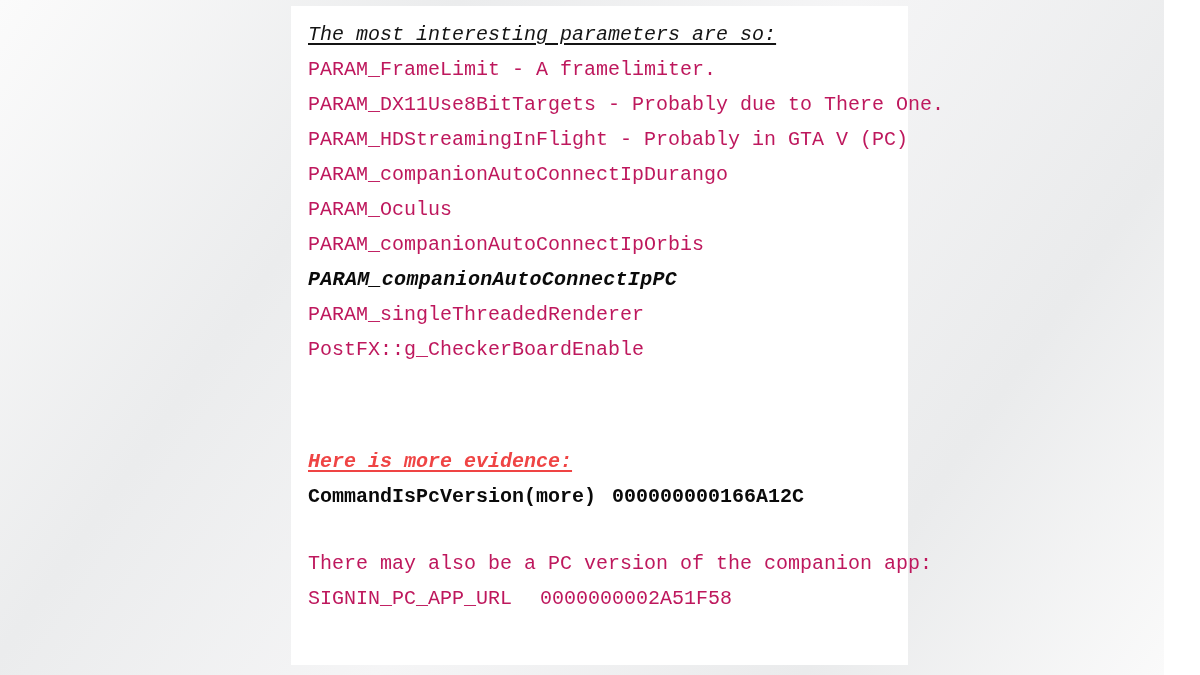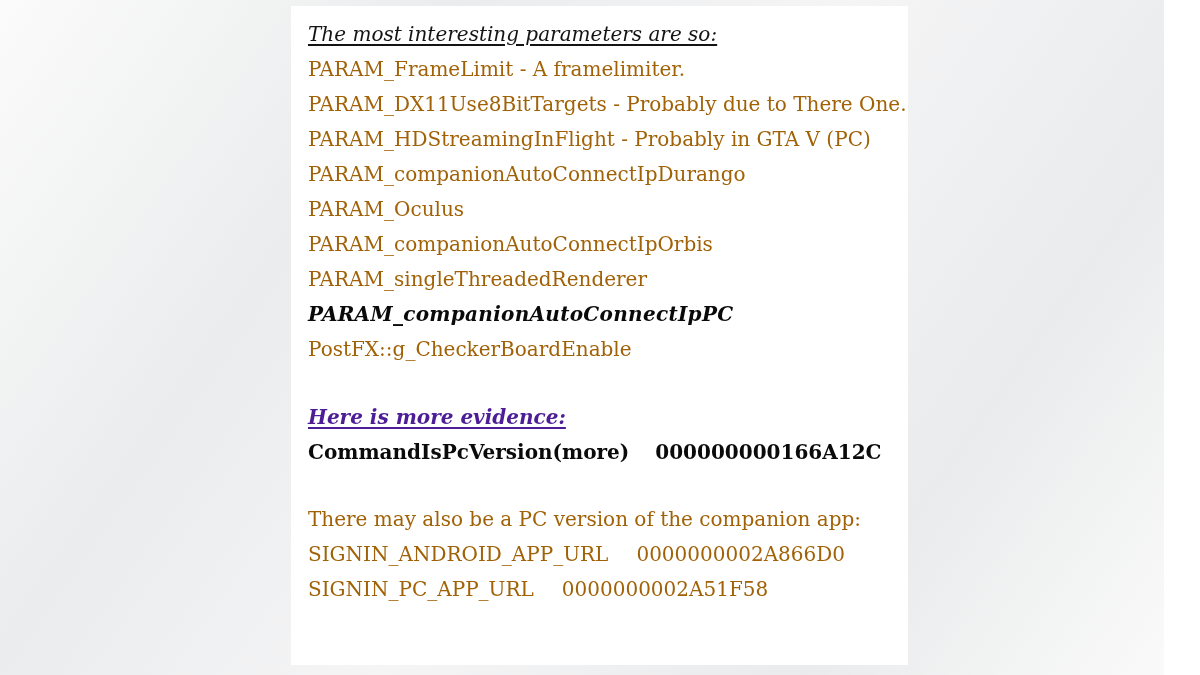--- a/index.html
+++ b/index.html
@@ -8,95 +8,93 @@
     width: 1200px;
     height: 675px;
     overflow: hidden;
     font-family: "DejaVu Serif", "Liberation Serif", serif;
   }
   .backdrop {
     position: relative;
     width: 1164px;
     height: 675px;
     background: linear-gradient(125deg, #fbfbfb 0%, #ebeced 28%, #f5f5f6 52%, #eaebec 78%, #fafafa 100%);
+    font-family: Liberation Mono, monospace;
   }
   .page {
     position: absolute;
     left: 291px;
     top: 6px;
     width: 617px;
     height: 659px;
     background: #ffffff;
     box-sizing: border-box;
     padding: 11px 0 0 17px;
   }
   .line {
     font-size: 20px;
     line-height: 35px;
-    color: #a16207;
+    color: #be185d;
     white-space: nowrap;
   }
   .h {
     margin: 0;
     font-size: 20px;
     line-height: 35px;
     font-weight: normal;
     color: #141414;
     white-space: nowrap;
   }
   .it { font-style: italic; }
   .u  {
     text-decoration: underline;
     text-underline-offset: 3px;
     text-decoration-thickness: 1.5px;
   }
-  .b  { font-weight: bold; color: #4c1d95; }
+  .b  { font-weight: bold; color: #ef4444; margin-top: 44px; }
   .em-line {
     font-weight: bold;
     font-style: italic;
     color: #0a0a0a;
     letter-spacing: 0.3px;
   }
   .bold-line { font-weight: bold; color: #0a0a0a; }
-  .addr  { margin-left: 26px; }
+  .addr  { margin-left: 16px; }
   .addr2 { margin-left: 28px; }
   .spacer-a { height: 33px; }
   .spacer-b { height: 32px; }
 </style>
 </head>
 <body>
 
 <div class="backdrop">
   <article class="page">
 
     <h2 class="h it u">The most interesting parameters are so:</h2>
 
     <div class="line">PARAM_FrameLimit - A framelimiter.</div>
     <div class="line">PARAM_DX11Use8BitTargets - Probably due to There One.</div>
     <div class="line">PARAM_HDStreamingInFlight - Probably in GTA V (PC)</div>
     <div class="line">PARAM_companionAutoConnectIpDurango</div>
     <div class="line">PARAM_Oculus</div>
     <div class="line">PARAM_companionAutoConnectIpOrbis</div>
+    <div class="line em-line">PARAM_companionAutoConnectIpPC</div>
     <div class="line">PARAM_singleThreadedRenderer</div>
-    <div class="line em-line">PARAM_companionAutoConnectIpPC</div>
     <div class="line">PostFX::g_CheckerBoardEnable</div>
 
     <div class="spacer-a"></div>
 
     <h2 class="h it u b">Here is more evidence:</h2>
 
     <div class="line bold-line">
       <span>CommandIsPcVersion(more)</span><span class="addr">000000000166A12C</span>
     </div>
 
     <div class="spacer-b"></div>
 
     <div class="line">There may also be a PC version of the companion app:</div>
 
     <div class="line">
-      <span>SIGNIN_ANDROID_APP_URL</span><span class="addr2">0000000002A866D0</span>
-    </div>
-    <div class="line">
       <span>SIGNIN_PC_APP_URL</span><span class="addr2">0000000002A51F58</span>
     </div>
 
   </article>
 </div>
 
 </body></html>

